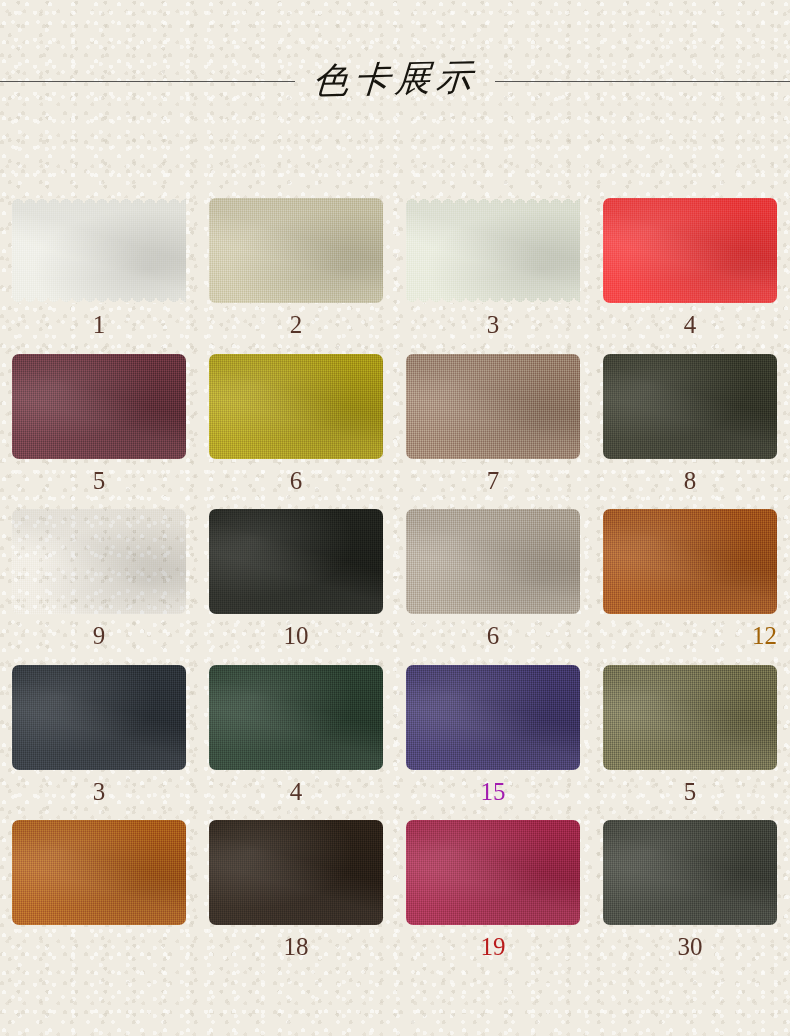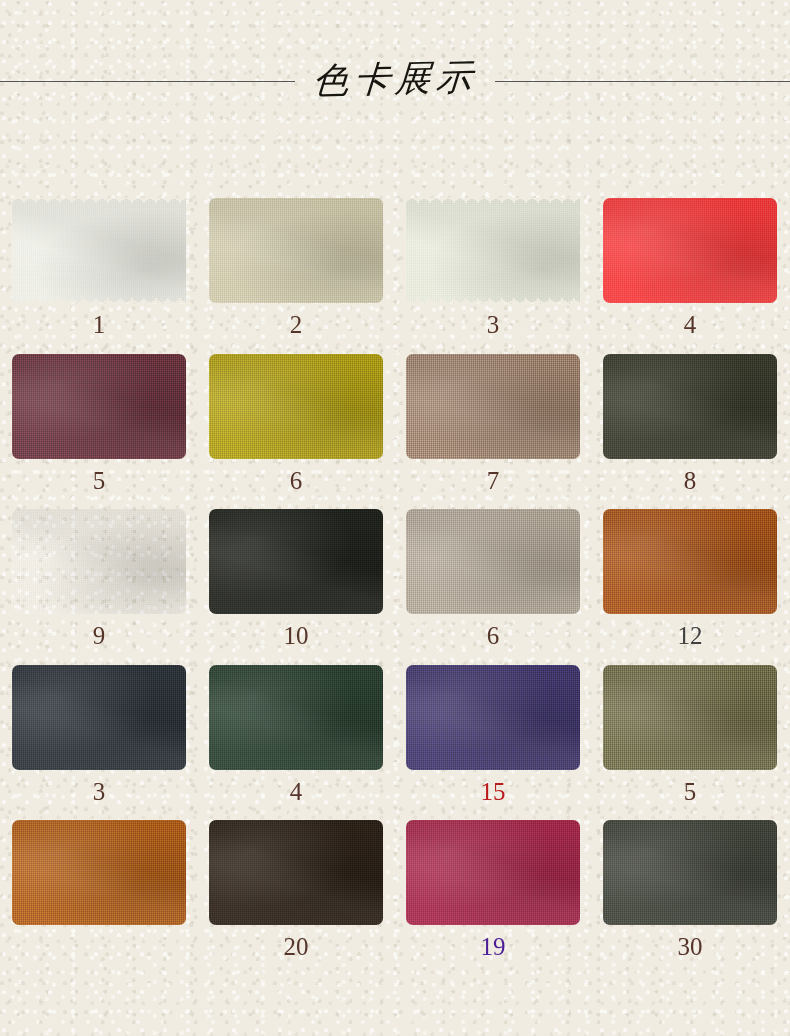--- a/index.html
+++ b/index.html
@@ -205,46 +205,46 @@
     <div class="swatch-cell">
       <div class="swatch" style="background-color: rgb(34, 36, 30);"></div>
       <div class="swatch-label" style="color: rgb(85, 52, 41);">10</div>
     </div>
     <div class="swatch-cell">
       <div class="swatch" style="background-color: rgb(179, 168, 153);"></div>
       <div class="swatch-label" style="color: rgb(85, 52, 41);">6</div>
     </div>
     <div class="swatch-cell">
       <div class="swatch" style="background-color: rgb(168, 86, 28);"></div>
-      <div class="swatch-label" style="color: #404040;">12</div>
+      <div class="swatch-label" style="color: #a16207; text-align: right;">12</div>
     </div>
     <div class="swatch-cell">
       <div class="swatch" style="background-color: rgb(47, 53, 60);"></div>
       <div class="swatch-label" style="color: rgb(85, 52, 41);">3</div>
     </div>
     <div class="swatch-cell">
       <div class="swatch" style="background-color: rgb(44, 66, 50);"></div>
       <div class="swatch-label" style="color: rgb(85, 52, 41);">4</div>
     </div>
     <div class="swatch-cell">
       <div class="swatch" style="background-color: rgb(68, 58, 110);"></div>
-      <div class="swatch-label" style="color: #b91c1c;">15</div>
+      <div class="swatch-label" style="color: #a21caf;">15</div>
     </div>
     <div class="swatch-cell">
       <div class="swatch" style="background-color: rgb(115, 112, 77);"></div>
       <div class="swatch-label" style="color: rgb(85, 52, 41);">5</div>
     </div>
     <div class="swatch-cell">
       <div class="swatch" style="background-color: rgb(178, 96, 28);"></div>
     </div>
     <div class="swatch-cell">
       <div class="swatch" style="background-color: rgb(46, 35, 25);"></div>
-      <div class="swatch-label" style="color: rgb(85, 52, 41);">20</div>
+      <div class="swatch-label" style="color: rgb(85, 52, 41);">18</div>
     </div>
     <div class="swatch-cell">
       <div class="swatch" style="background-color: rgb(166, 42, 77);"></div>
-      <div class="swatch-label" style="color: #4c1d95;">19</div>
+      <div class="swatch-label" style="color: #b91c1c;">19</div>
     </div>
     <div class="swatch-cell">
       <div class="swatch" style="background-color: rgb(66, 69, 60);"></div>
       <div class="swatch-label" style="color: rgb(85, 52, 41);">30</div>
     </div>
   </div>
 
 </body></html>

